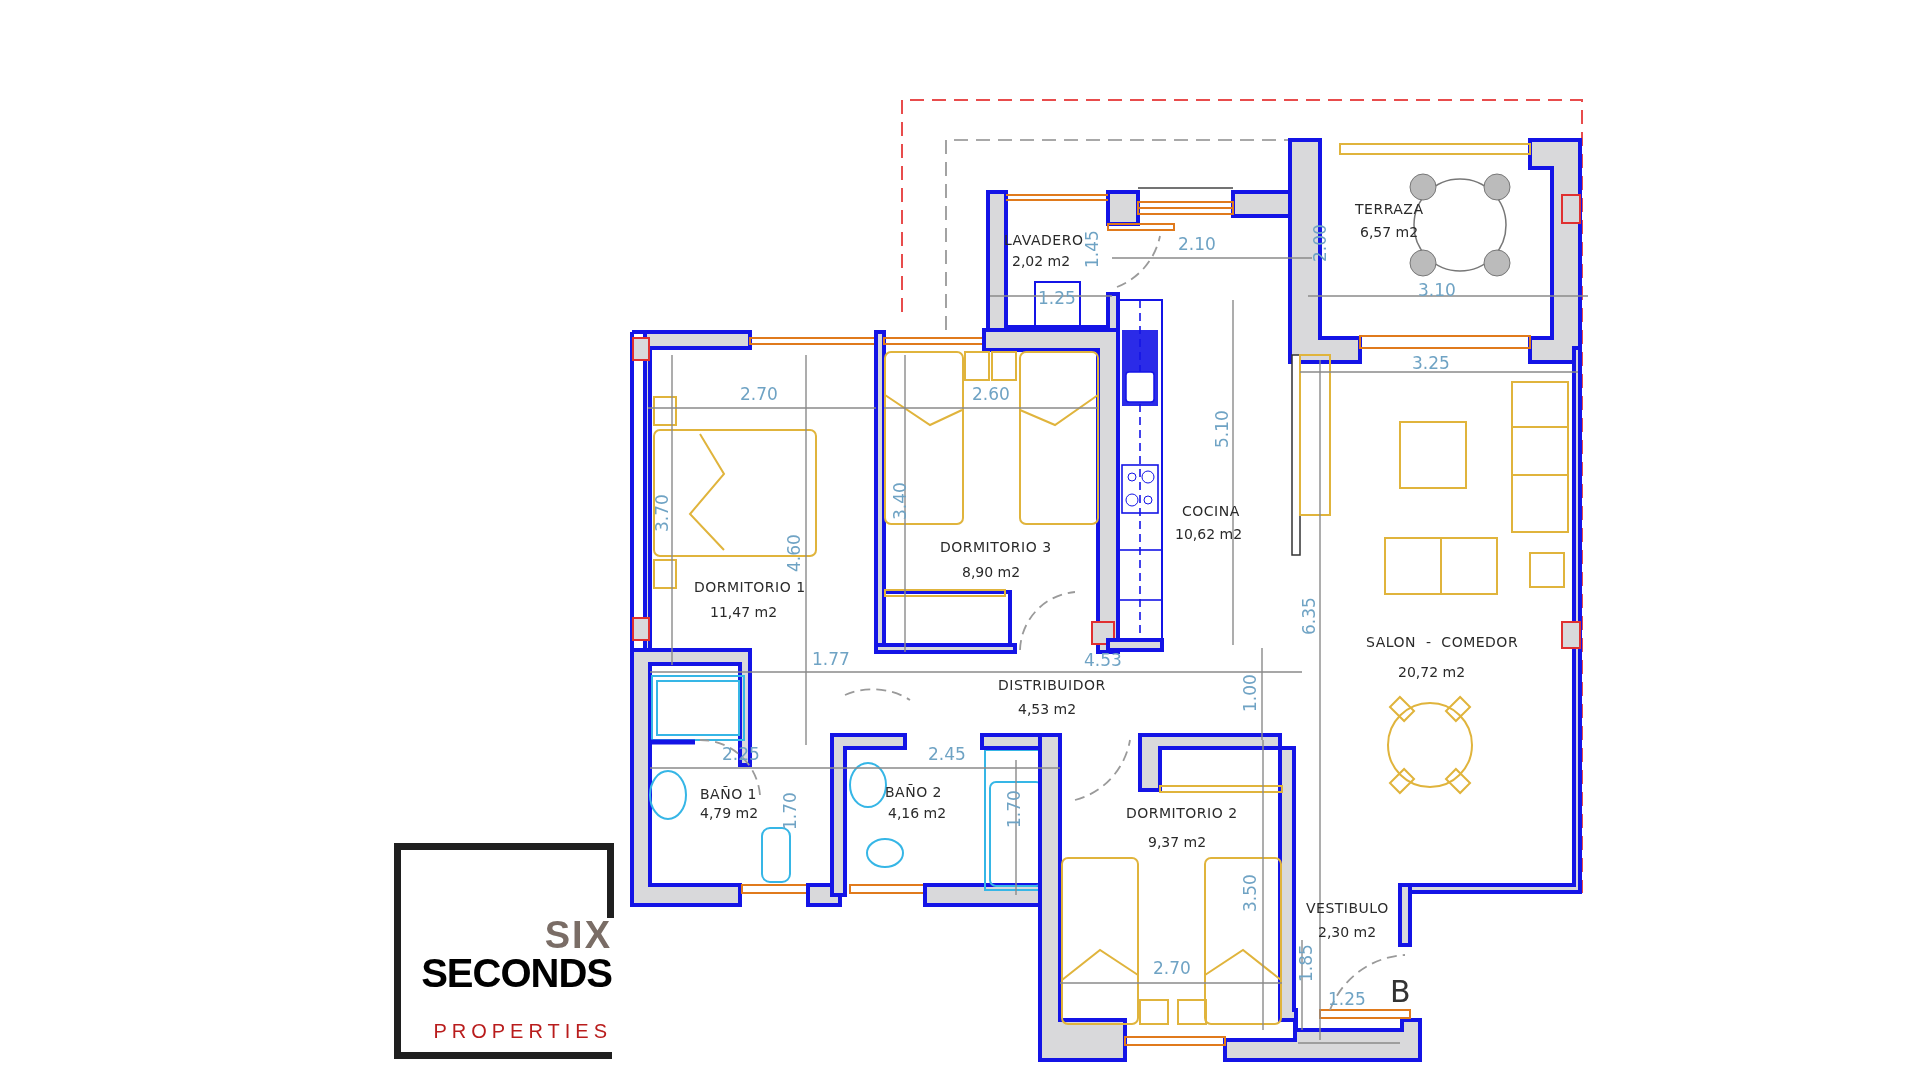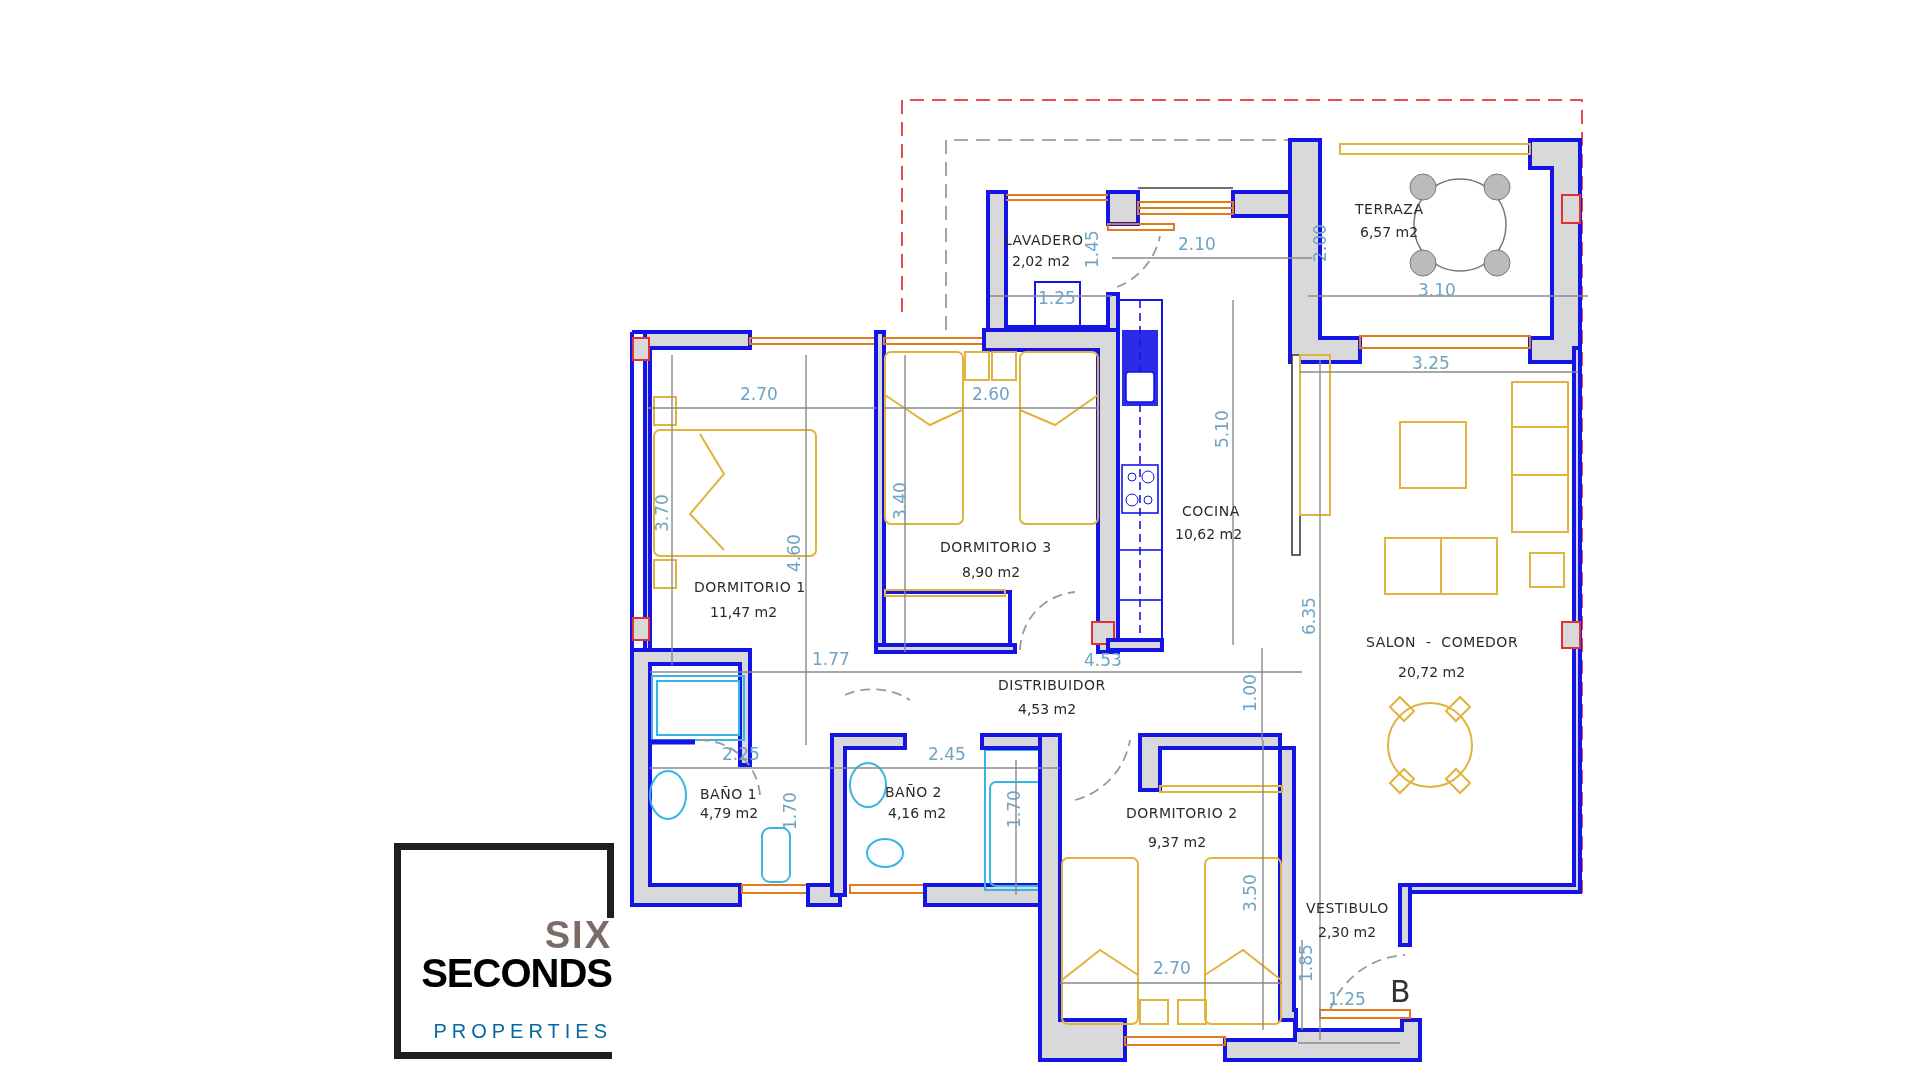--- a/index.html
+++ b/index.html
@@ -19,21 +19,21 @@
   .terr { stroke:#e84c4c; stroke-width:2; fill:none; stroke-dasharray:14 8; }
   .grey-dash { stroke:#8c8c8c; stroke-width:1.6; fill:none; stroke-dasharray:14 8; }
   .pillar { fill:#d9d9db; stroke:#e03030; stroke-width:2; }
 
   
   .logo { position:absolute; left:394px; top:843px; width:218px; height:216px; box-sizing:border-box;
           border-left:7px solid #1f1f1f; border-top:7px solid #1f1f1f; border-bottom:7px solid #1f1f1f; }
   .logo .rside { position:absolute; right:-2px; top:-7px; width:7px; height:75px; background:#1f1f1f; }
   .logo .six { position:absolute; right:0; top:66px; font-family:"Liberation Sans", sans-serif; font-size:38px; font-weight:bold; color:#7a6d66; letter-spacing:2px; line-height:38px; }
   .logo .seconds { position:absolute; right:0; top:103px; font-family:"Liberation Sans", sans-serif; font-size:40px; font-weight:bold; color:#000000; letter-spacing:-1px; line-height:40px; }
-  .logo .props { position:absolute; right:0; top:171px; font-family:"Liberation Sans", sans-serif; font-size:20px; color:#0369a1; letter-spacing:5px; line-height:20px; }
+  .logo .props { position:absolute; right:0; top:171px; font-family:"Liberation Sans", sans-serif; font-size:20px; color:#b91c1c; letter-spacing:5px; line-height:20px; }
 </style>
 </head>
 <body>
 
 <svg id="plan" viewBox="0 0 1920 1080" xmlns="http://www.w3.org/2000/svg">
 
   <path class="terr" d="M902,312 L902,100 L1582,100 L1582,892 L1408,892"></path>
   <path class="grey-dash" d="M946,330 L946,140 L1290,140"></path>
 
   <g>

